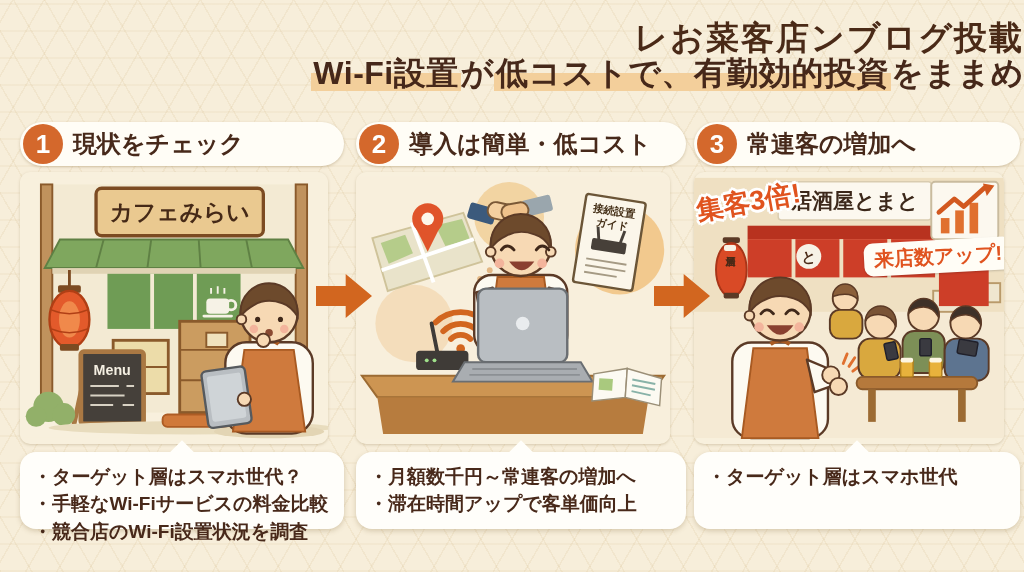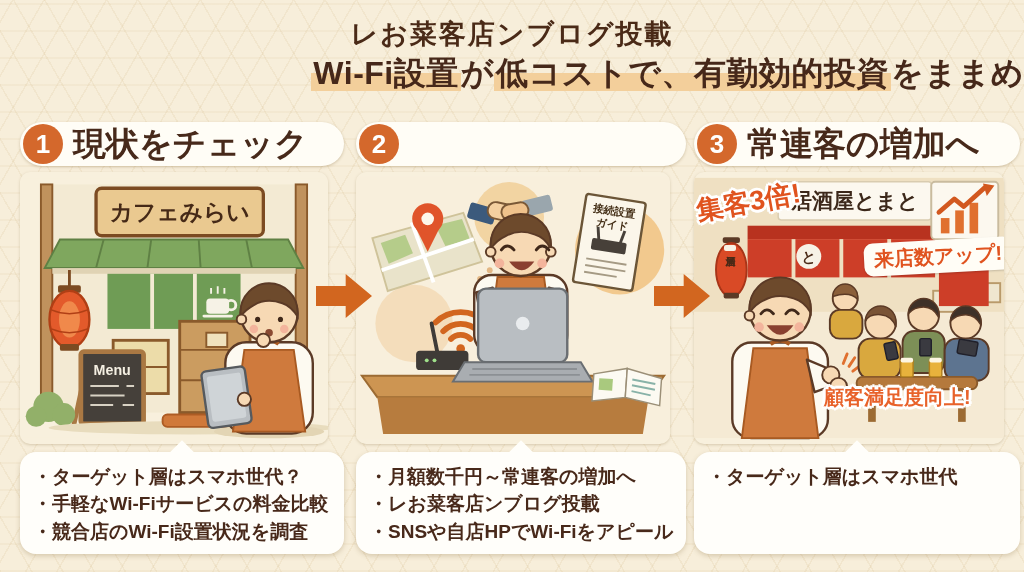--- a/index.html
+++ b/index.html
@@ -3,37 +3,37 @@
 <meta charset="utf-8">
 <style>
   html,body{margin:0;padding:0;background:#e8ddc4;}
   .page{position:relative;width:1024px;height:572px;overflow:hidden;
     font-family:"Liberation Sans","DejaVu Sans",sans-serif;
     background-color:#f7eeda;
     background-image:
       repeating-linear-gradient(60deg, rgba(203,173,118,.13) 0 1.5px, transparent 1.5px 27px),
       repeating-linear-gradient(-60deg, rgba(203,173,118,.13) 0 1.5px, transparent 1.5px 27px),
       repeating-linear-gradient(0deg, rgba(203,173,118,.09) 0 1.5px, transparent 1.5px 27px);}
-  .subtitle{position:absolute;top:16px;left:0;width:100%;text-align:center;
-    font-size:27px;font-weight:700;color:#4a2a17;letter-spacing:2px;}
+  .subtitle{position:absolute;top:16px;left:0;width:100%;text-align:right;
+    font-size:33px;font-weight:700;color:#4a2a17;letter-spacing:2px;}
   .title{position:absolute;top:52px;left:0;width:100%;text-align:right;
     font-size:32px;font-weight:800;color:#46281a;letter-spacing:.5px;white-space:nowrap;}
   .hl{background:linear-gradient(to top,#f3cf9b 50%,transparent 50%);padding:0 2px;}
   .col{position:absolute;top:0;height:572px;}
   .c1{left:20px;width:324px}.c2{left:356px;width:330px}.c3{left:694px;width:326px}
   .pill{position:absolute;top:122px;left:0;right:0;height:44px;background:#fffdf6;
     border-radius:24px;box-shadow:0 1px 3px rgba(120,90,40,.3);display:flex;align-items:center;}
   .num{width:40px;height:40px;border-radius:50%;background:#d4682c;color:#fff;
     font-size:26px;font-weight:800;display:flex;align-items:center;justify-content:center;
     margin:0 10px 0 3px;flex:none;}
-  .heading{font-size:33px;font-weight:800;color:#47291a;white-space:nowrap;}
+  .heading{font-size:24px;font-weight:800;color:#47291a;white-space:nowrap;}
   .scene{position:absolute;top:172px;left:0;right:16px;height:272px;border-radius:10px;
     overflow:hidden;background:#f8f0dd;box-shadow:0 1px 3px rgba(120,90,40,.25);}
   .scene svg{display:block;width:100%;height:100%;}
-  .bbox{position:absolute;top:452px;left:0;right:0;height:102px;background:#fffefa;
+  .bbox{position:absolute;top:452px;left:0;right:0;height:77px;background:#fffefa;
     border-radius:16px;box-shadow:0 2px 5px rgba(120,90,40,.25);}
   .tail{position:absolute;top:-8px;left:50%;width:18px;height:18px;background:#fffefa;
     transform:translateX(-50%) rotate(45deg);}
   .bullets{position:relative;padding:11px 13px;font-size:19px;font-weight:700;
     color:#48291a;line-height:1.44;white-space:nowrap;}
   .arrow{position:absolute;top:274px;width:56px;height:44px;background:#d2661f;
     clip-path:polygon(0 27%,53% 27%,53% 0,100% 50%,53% 100%,53% 73%,0 73%);z-index:5;}
   .a1{left:316px}.a2{left:654px}
   .badge{position:absolute;font-weight:800;white-space:nowrap;z-index:3;}
   .outline{text-shadow:-2px -2px 0 #fff,2px -2px 0 #fff,-2px 2px 0 #fff,2px 2px 0 #fff,
@@ -145,20 +145,21 @@
         <div>・ターゲット層はスマホ世代？</div>
         <div>・手軽なWi-Fiサービスの料金比較</div>
         <div>・競合店のWi-Fi設置状況を調査</div>
       </div>
     </div>
   </div>
 
   <div class="col c2">
     <div class="pill">
       <div class="num">2</div>
+      <div class="heading">導入は簡単・低コスト</div>
     </div>
     <div class="scene">
       <svg viewBox="0 0 324 272">
         <rect x="0" y="0" width="324" height="272" fill="#f8efdc"></rect>
         <circle cx="60" cy="152" r="40" fill="#f0c892" opacity="0.45"></circle>
         <circle cx="158" cy="42" r="36" fill="#efc27c" opacity="0.6"></circle>
         <circle cx="272" cy="76" r="46" fill="#eda94e" opacity="0.55"></circle>
         <g transform="translate(14,36) rotate(-6)">
           <polygon points="0,28 96,12 110,64 10,84" fill="#e9e3ca" stroke="#cfc39a" stroke-width="2"></polygon>
           <polygon points="8,34 34,28 40,48 14,56" fill="#b5cc8a"></polygon>
@@ -238,22 +239,21 @@
           <line x1="40" y1="11" x2="64" y2="14" stroke="#88b2a8" stroke-width="2"></line>
           <line x1="40" y1="17" x2="64" y2="20" stroke="#88b2a8" stroke-width="2"></line>
           <line x1="40" y1="23" x2="60" y2="26" stroke="#88b2a8" stroke-width="2"></line>
         </g>
       </svg>
     </div>
     <div class="bbox">
       <div class="tail"></div>
       <div class="bullets">
         <div>・月額数千円～常連客の増加へ</div>
-        <div>・レお菜客店ンブログ投載</div>
-        <div>・SNSや自店HPでWi-Fiをアピール</div>
+        <div>・滞在時間アップで客単価向上</div>
       </div>
     </div>
   </div>
 
   <div class="col c3">
     <div class="pill">
       <div class="num">3</div>
       <div class="heading">常連客の増加へ</div>
     </div>
     <div class="scene">
@@ -331,21 +331,20 @@
             <rect x="216" y="190" width="13" height="18" rx="2" fill="#e8b23c" stroke="#b07f1e" stroke-width="1.5"></rect>
             <rect x="216" y="188" width="13" height="5" rx="2" fill="#fdf6e3"></rect>
             <rect x="246" y="190" width="13" height="18" rx="2" fill="#e8b23c" stroke="#b07f1e" stroke-width="1.5"></rect>
             <rect x="246" y="188" width="13" height="5" rx="2" fill="#fdf6e3"></rect>
           </g>
         </g>
       </svg>
       <div class="badge b-top outline">集客3倍!</div>
       <div class="lantern-label">居酒屋</div>
       <div class="badge b-mid">来店数アップ!</div>
-      <div class="badge b-bot outline">顧客満足度向上!</div>
     </div>
     <div class="bbox">
       <div class="tail"></div>
       <div class="bullets">
         <div>・ターゲット層はスマホ世代</div>
       </div>
     </div>
   </div>
 
   <div class="arrow a1"></div>

